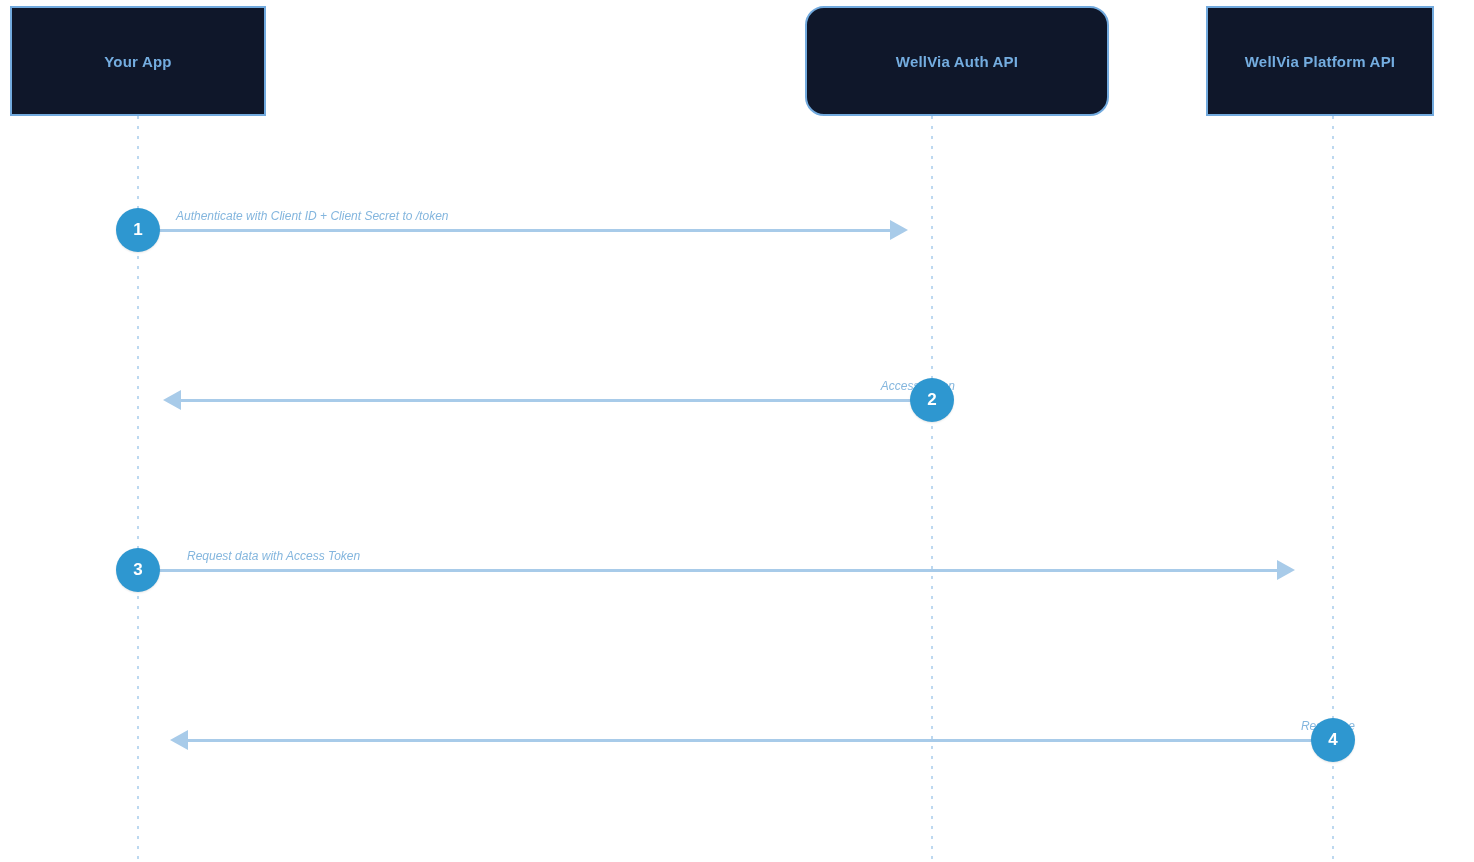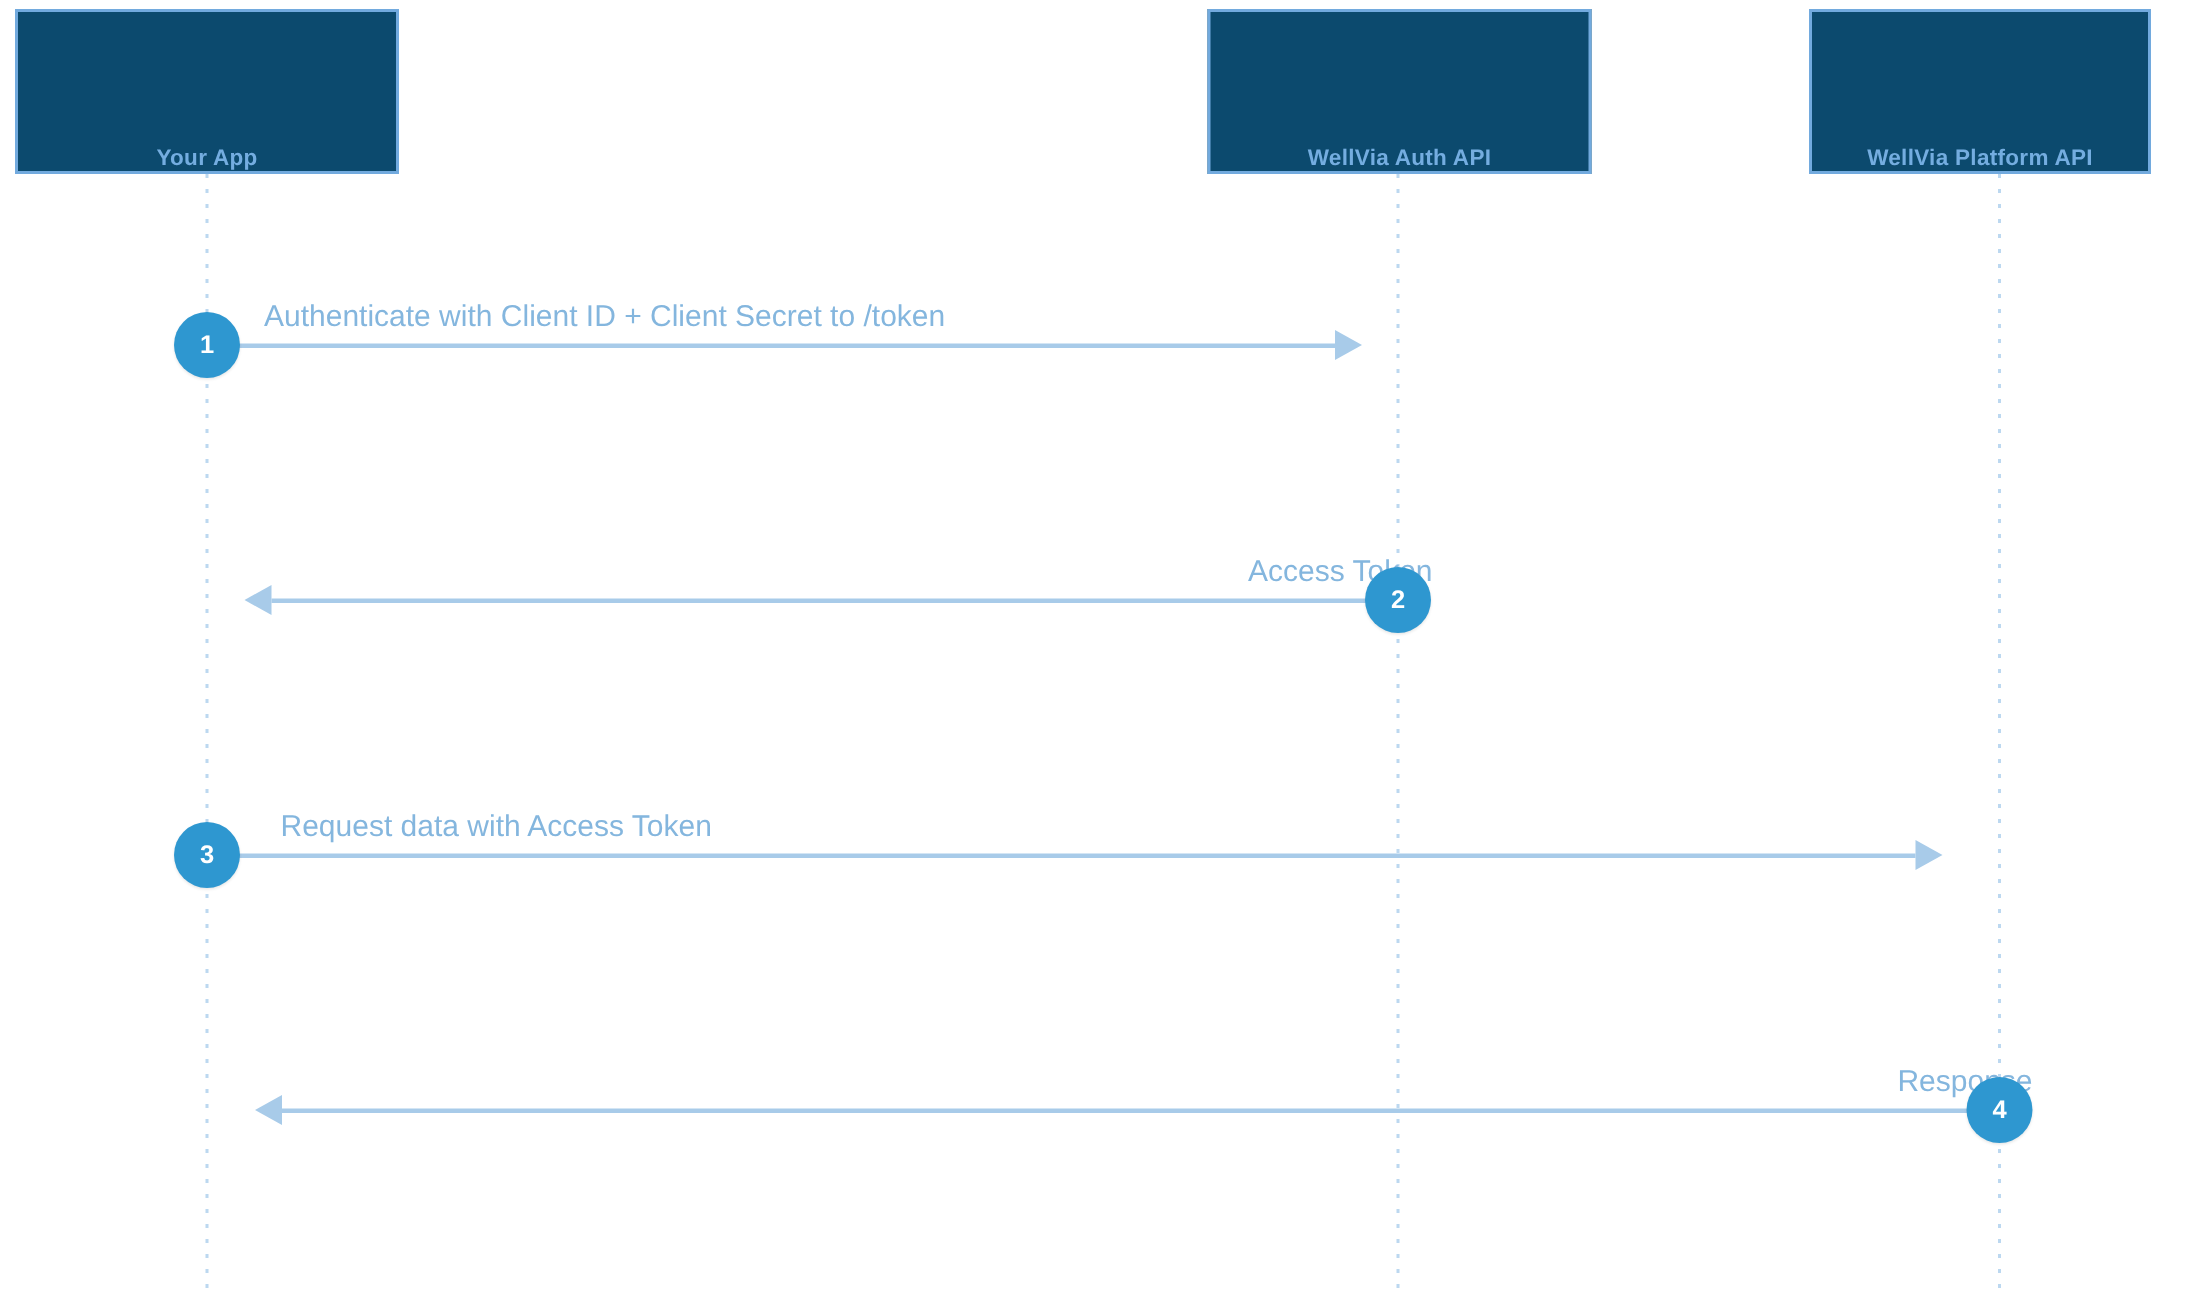--- a/index.html
+++ b/index.html
@@ -19,23 +19,23 @@
     width: 1474px;
     height: 862px;
     background: #ffffff;
   }
 
   
   .participant {
     position: absolute;
     box-sizing: border-box;
     border: 2px solid #72aade;
-    background: #0c4a6e;
+    background: #0f172a;
     display: flex;
-    align-items: flex-end;
+    align-items: center;
     justify-content: center;
   }
   .participant-label {
     font-size: 15px;
     font-weight: bold;
     color: #74ade0;
     letter-spacing: 0.2px;
     white-space: nowrap;
     font-family: "Liberation Sans", sans-serif;
   }
@@ -75,25 +75,26 @@
     border-bottom: 10px solid transparent;
   }
   .arrowhead.right {
     border-left: 18px solid #a8cbe9;
   }
   .arrowhead.left {
     border-right: 18px solid #a8cbe9;
   }
   .msg-label {
     position: absolute;
-    font-size: 20px;
+    font-size: 12px;
     color: #84b6de;
     white-space: nowrap;
     font-family: "Liberation Sans", sans-serif;
     bottom: 7px;
+    font-style: italic;
   }
   .msg-label.align-left { left: 0; }
   .msg-label.align-right { right: 0; }
 
   
   .step-badge {
     position: absolute;
     width: 44px;
     height: 44px;
     border-radius: 50%;
@@ -110,21 +111,21 @@
 </style>
 </head>
 <body>
 
 <div id="diagram">
 
   <div class="participant" style="left:10px; top:6px; width:256px; height:110px;">
     <span class="participant-label">Your App</span>
   </div>
 
-  <div class="participant" style="left:805px; top:6px; width:256px; height:110px;">
+  <div class="participant" style="left:805px; top:6px; width:304px; height:110px;border-radius:19px;">
     <span class="participant-label">WellVia Auth API</span>
   </div>
 
   <div class="participant" style="left:1206px; top:6px; width:228px; height:110px;">
     <span class="participant-label">WellVia Platform API</span>
   </div>
 
   <div class="lifeline" style="left:137px; top:116px; height:746px;"></div>
   <div class="lifeline" style="left:931px; top:116px; height:746px;"></div>
   <div class="lifeline" style="left:1332px; top:116px; height:746px;"></div>

